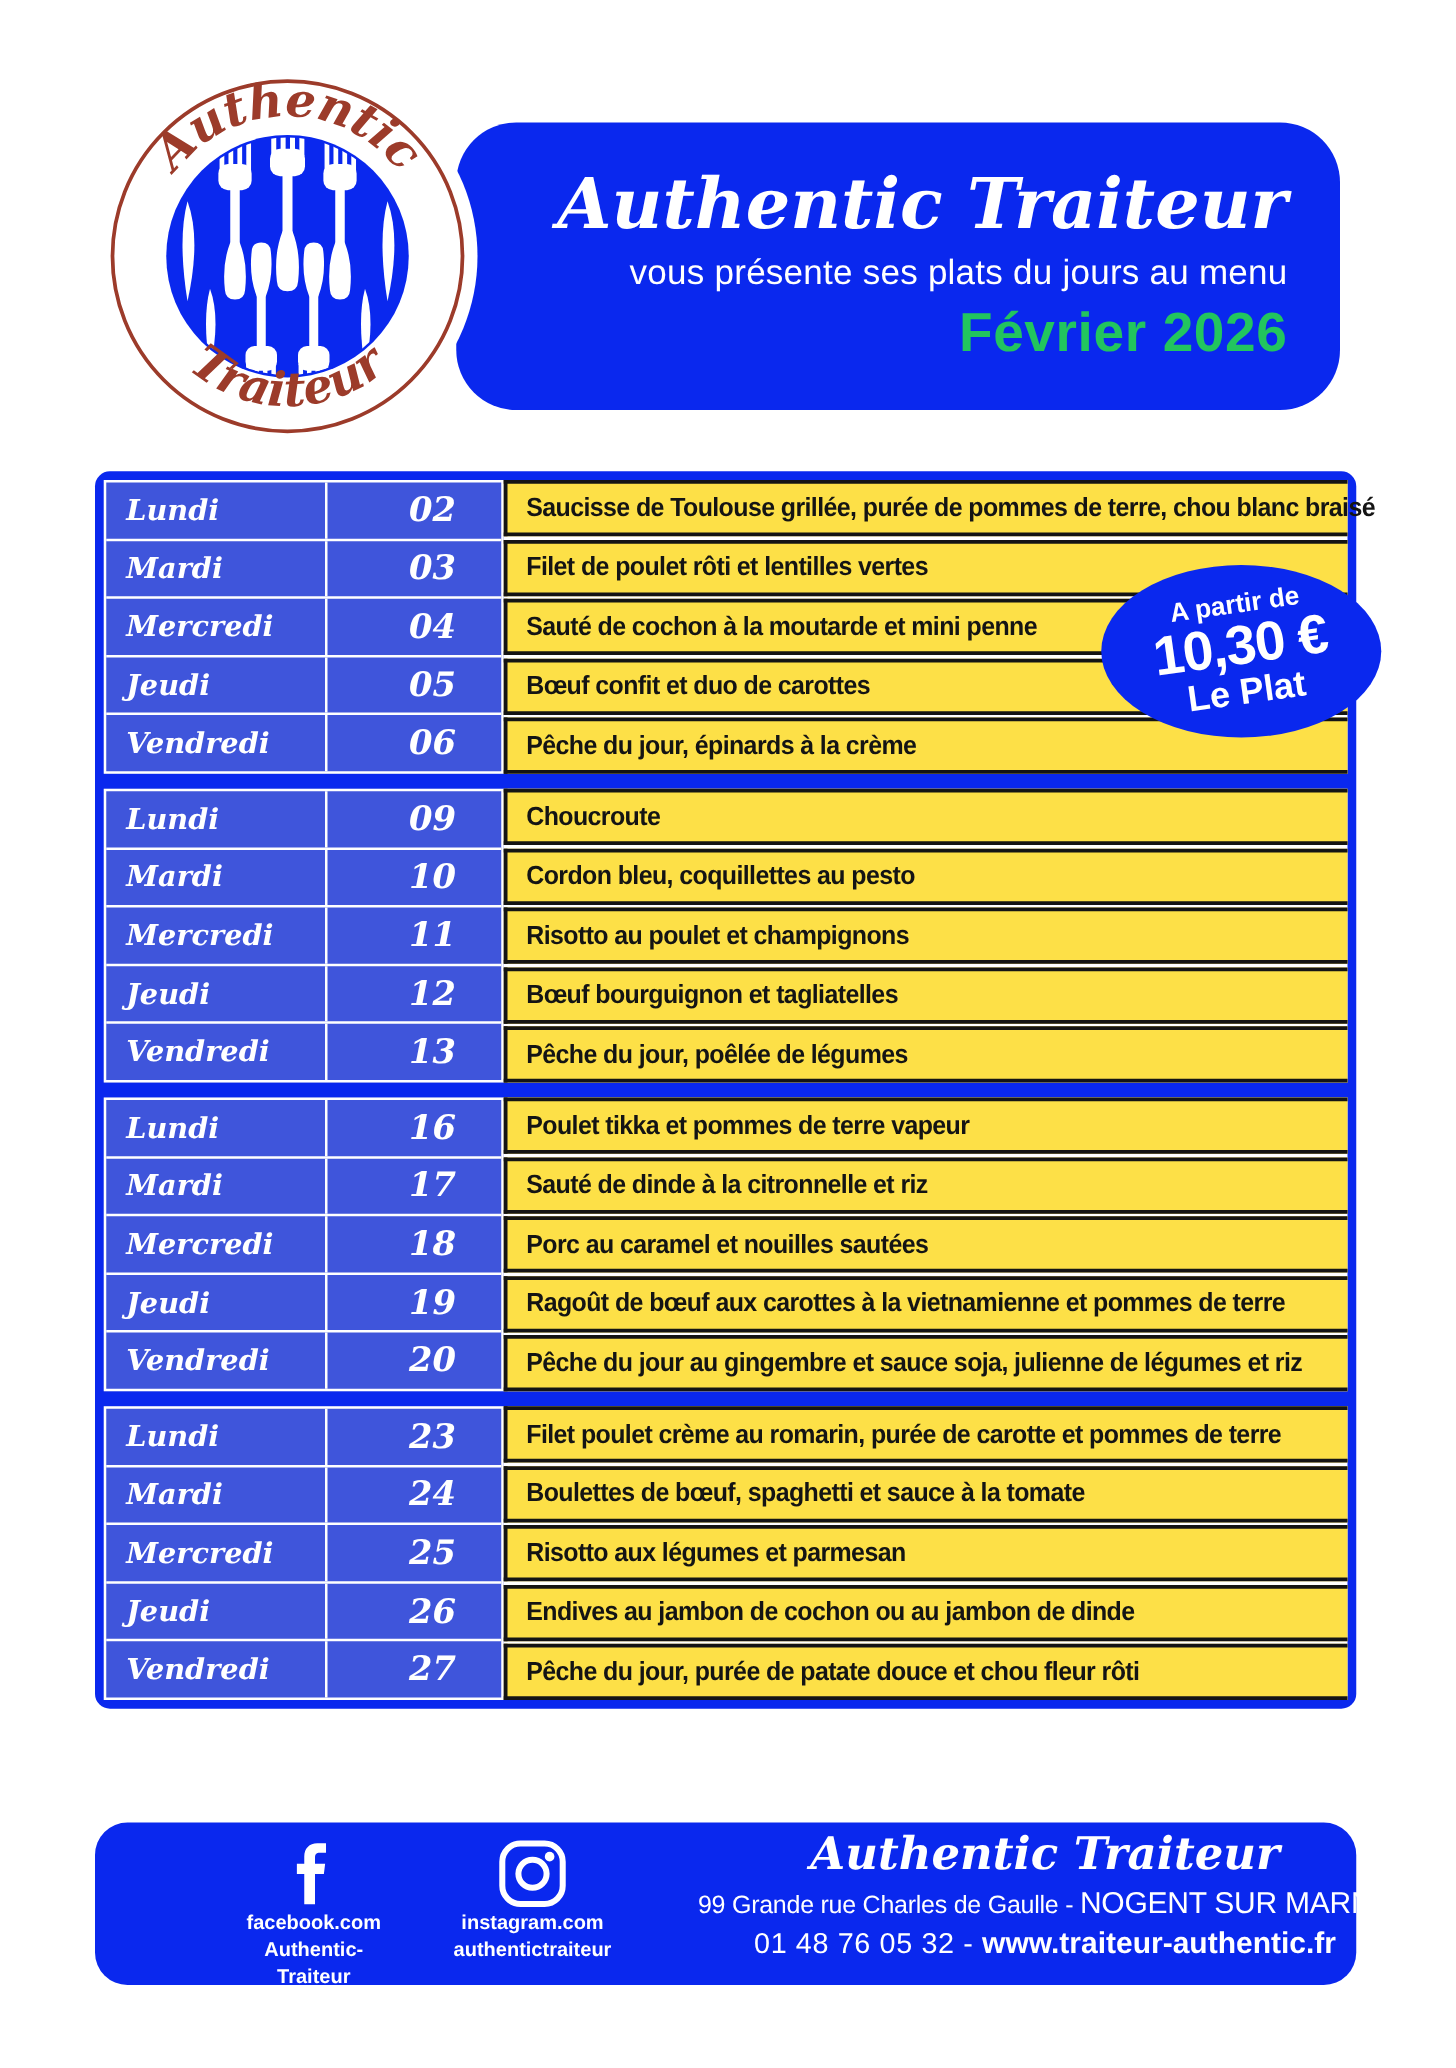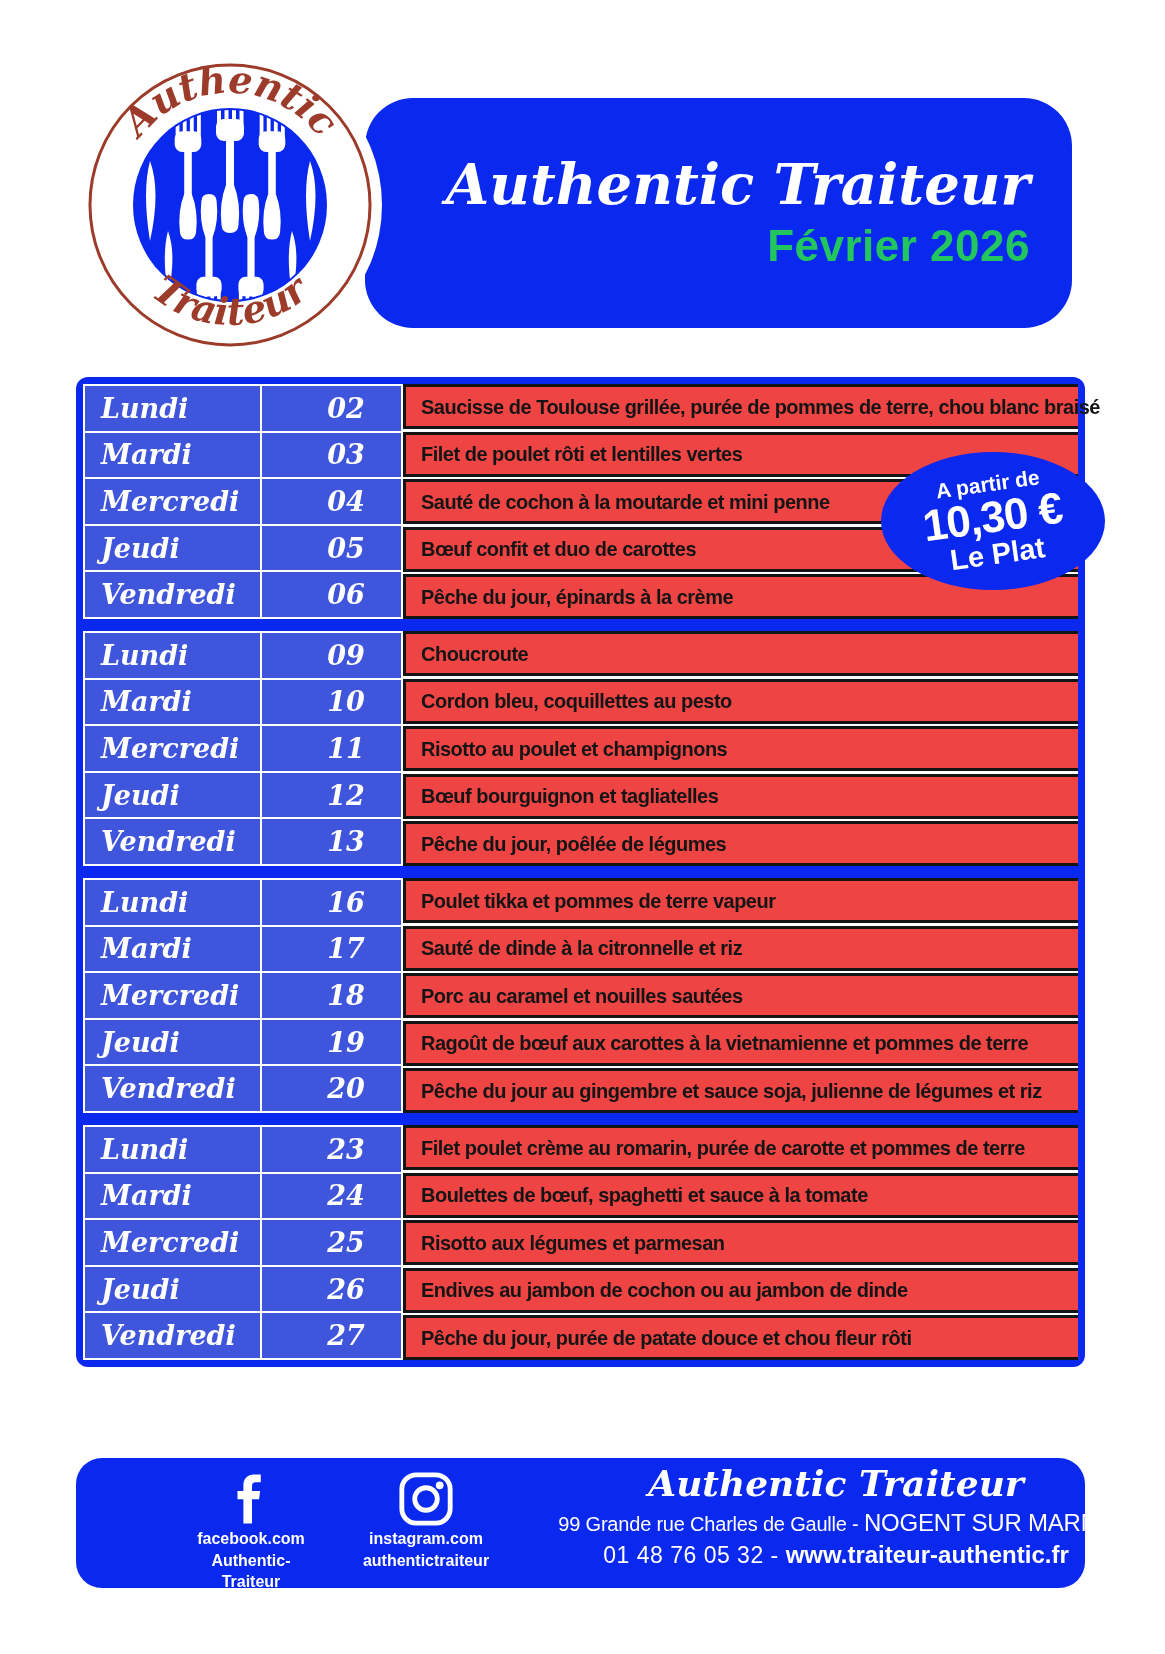--- a/index.html
+++ b/index.html
@@ -19,28 +19,28 @@
   
   .menu-table{position:absolute;left:76px;top:377px;width:1009px;height:990px;
               background:#0a28ee;border-radius:12px;}
   .week{position:absolute;left:7px;width:995px;height:235px;display:flex;}
   .week-left{width:320px;height:235px;background:#3f55db;border:2px solid #ffffff;
              box-sizing:border-box;display:flex;flex-direction:column;}
   .lrow{flex:1;display:flex;border-bottom:2px solid #ffffff;align-items:center;}
   .lrow:last-child{border-bottom:none;}
   .day-cell{width:175px;padding-left:16px;box-sizing:border-box;
             font-family:"DejaVu Serif",serif;font-style:italic;font-weight:600;
-            color:#fff;font-size:27px;}
+            color:#fff;font-size:23px;}
   .date-cell{flex:1;text-align:center;border-left:2px solid #ffffff;align-self:stretch;
              display:flex;align-items:center;justify-content:center;
              font-family:"DejaVu Serif",serif;font-style:italic;font-weight:600;
              color:#fff;font-size:27px;padding-left:29px;}
   .week-right{width:675px;height:235px;background:#ffffff;display:flex;flex-direction:column;
               justify-content:space-between;}
-  .dish{height:45px;box-sizing:border-box;background:#ef4444;border:3px solid #141414;border-right:0;
+  .dish{height:45px;box-sizing:border-box;background:#fde047;border:3px solid #141414;border-right:0;
         display:flex;align-items:center;padding-left:15px;}
   .dish-text{color:#141414;font-size:21px;font-weight:bold;letter-spacing:-.5px;
              transform:scaleX(.95);transform-origin:0 50%;white-space:nowrap;}
 
   
   .price-badge{position:absolute;left:881px;top:452px;width:224px;height:138px;
                background:#0a28ee;border-radius:50%;display:flex;align-items:center;
                justify-content:center;z-index:5;}
   .badge-inner{transform:rotate(-8deg);text-align:center;color:#fff;}
   .badge-line1{font-size:21px;font-weight:bold;line-height:1;}
@@ -64,20 +64,21 @@
   .footer-phone .phone{font-size:23px;font-weight:normal;letter-spacing:.5px;}
   .footer-phone .site{font-size:24px;font-weight:bold;}
 </style>
 </head>
 <body>
 
 <div id="page">
 
   <div class="header-band">
     <div class="header-title">Authentic Traiteur</div>
+    <div class="header-subtitle">vous présente ses plats du jours au menu</div>
     <div class="header-month">Février 2026</div>
   </div>
 
   <svg class="logo-svg" viewBox="0 0 308 308">
     <defs>
       <clipPath id="disc">
           <circle cx="154" cy="154" r="95"></circle>
         </clipPath>
       <g id="forkShape">
         <rect x="-13" y="-70" width="4" height="32"></rect>

